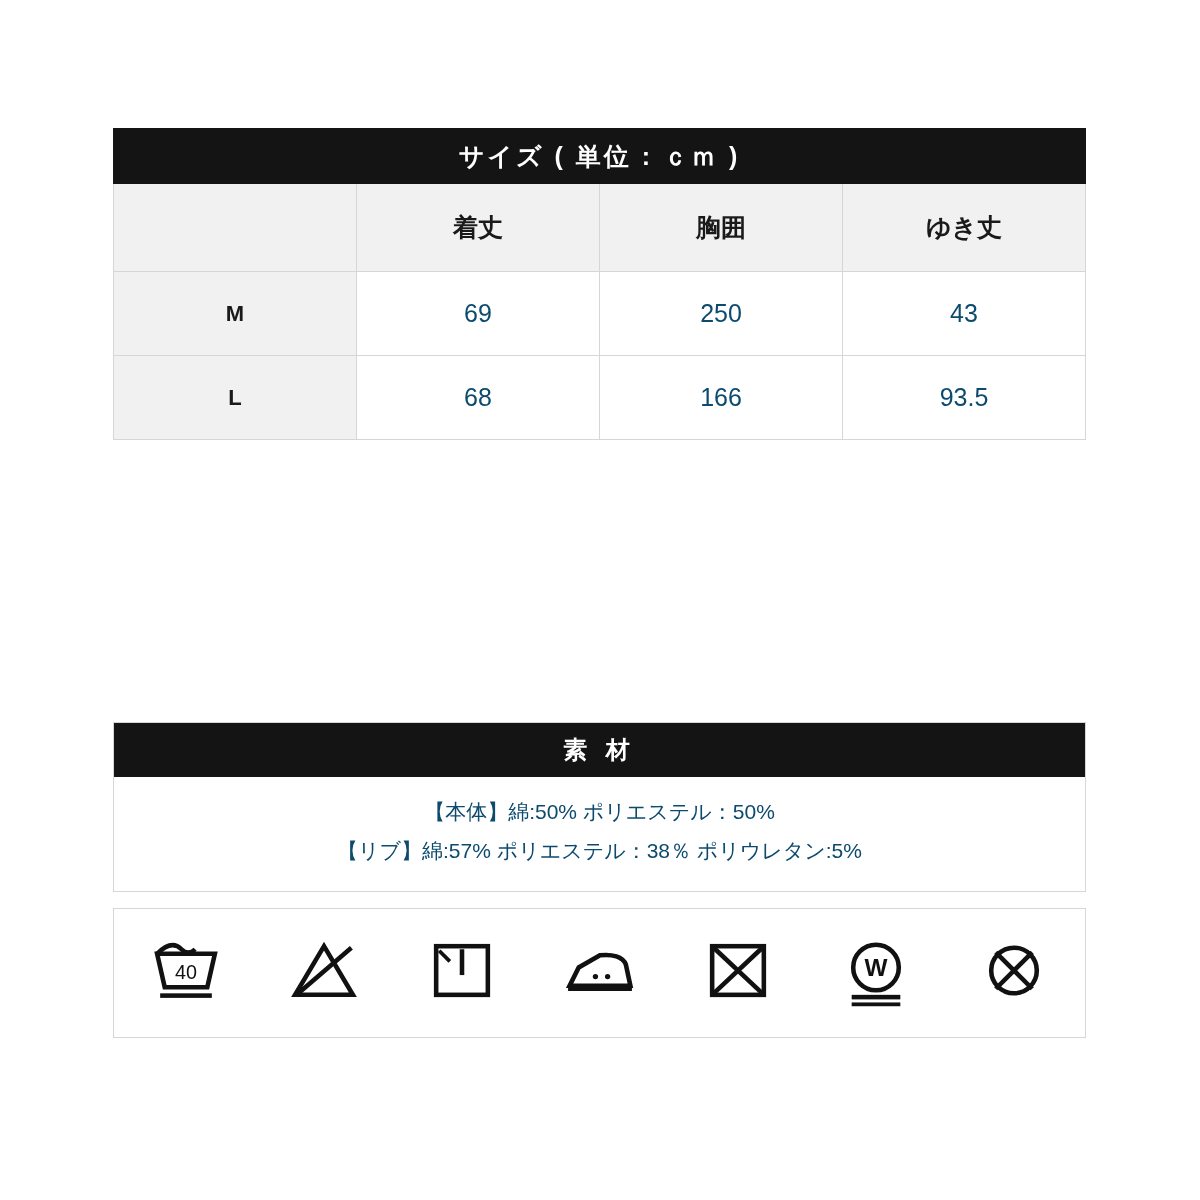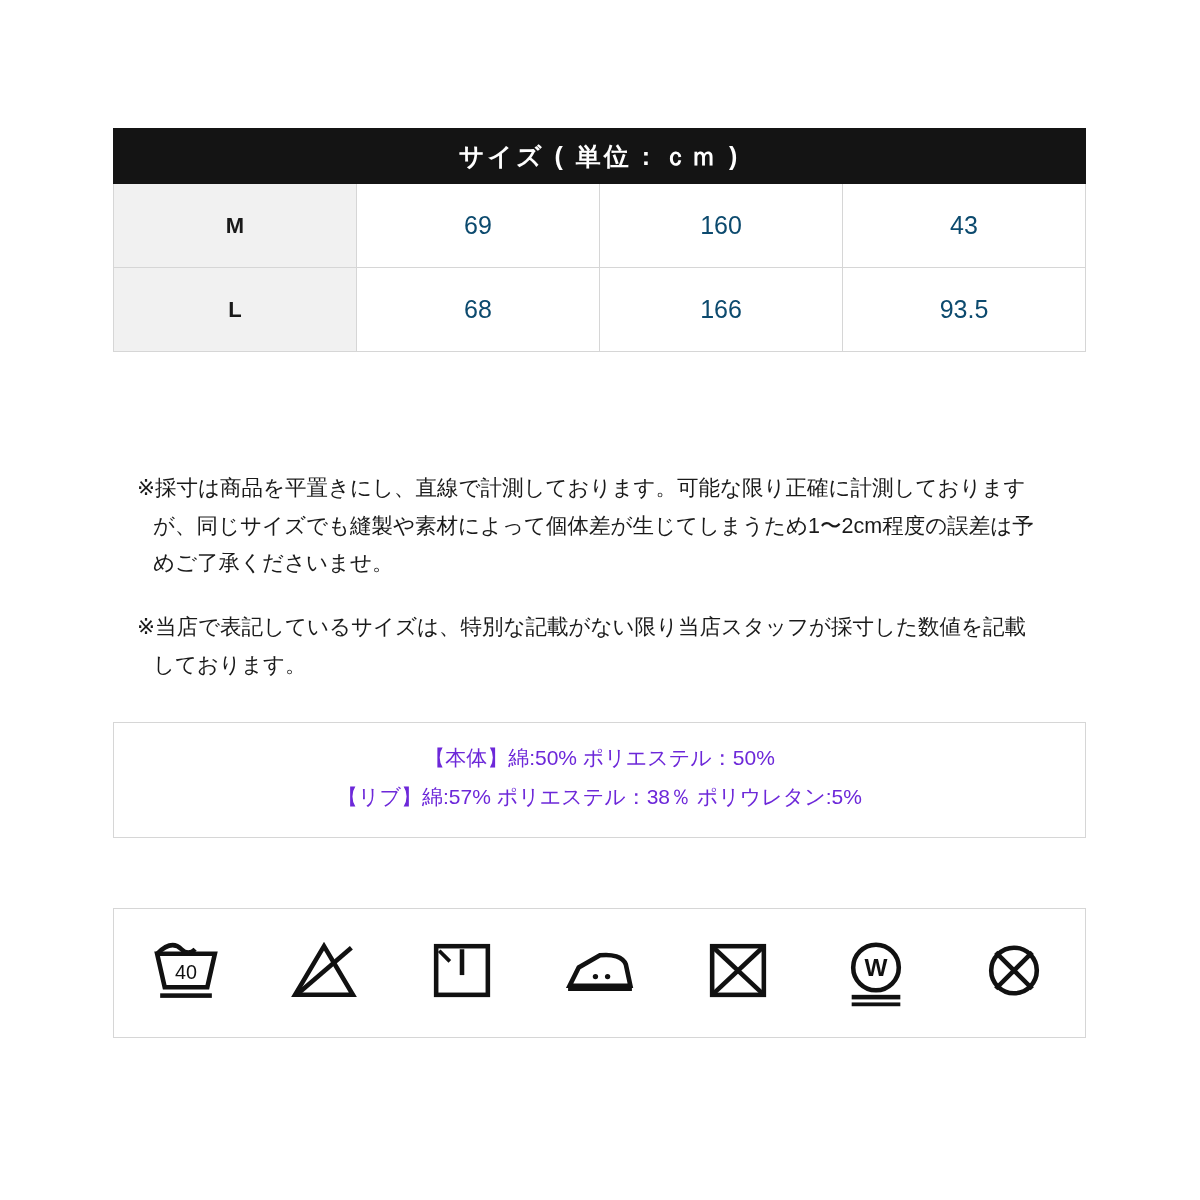--- a/index.html
+++ b/index.html
@@ -100,21 +100,21 @@
     height: 54px;
     line-height: 54px;
   }
   .block-body {
     padding: 16px 0 20px 0;
     text-align: center;
   }
   .mat-line {
     font-size: 21px;
     line-height: 1.85;
-    color: #6d28d9;
+    color: #0c4a6e;
   }
   #material-block { top: 722px; }
   #wash-block { top: 908px; }
 
   .wash-row {
     display: flex;
     justify-content: center;
     align-items: flex-start;
     gap: 54px;
     padding: 22px 0 30px 0;
@@ -126,40 +126,43 @@
 <body>
 
 <div class="page">
 
   <table class="size-table">
     <tbody>
         <tr>
       <td class="tbl-title" colspan="4">サイズ ( 単位 : ｃｍ )</td>
     </tr>
     <tr>
+      <td class="hdr-blank" style="width:124px"></td>
+      <td class="hdr-cell" style="width:283px">着丈</td>
+      <td class="hdr-cell" style="width:283px">胸囲</td>
+      <td class="hdr-cell">ゆき丈</td>
+    </tr>
+    <tr>
       <td class="row-label">M</td>
       <td class="val-cell">69</td>
-      <td class="val-cell">160</td>
+      <td class="val-cell">250</td>
       <td class="val-cell">43</td>
     </tr>
     <tr>
       <td class="row-label">L</td>
       <td class="val-cell">68</td>
       <td class="val-cell">166</td>
       <td class="val-cell">93.5</td>
     </tr>
   </tbody>
     </table>
 
-  <div class="notes">
-    <span class="note">※採寸は商品を平置きにし、直線で計測しております。可能な限り正確に計測しておりますが、同じサイズでも縫製や素材によって個体差が生じてしまうため1〜2cm程度の誤差は予めご了承くださいませ。</span>
-    <span class="note">※当店で表記しているサイズは、特別な記載がない限り当店スタッフが採寸した数値を記載しております。</span>
-  </div>
 
   <div class="block" id="material-block">
+    <div class="block-title">素 材</div>
     <div class="block-body">
       <div class="mat-line">【本体】綿:50% ポリエステル：50%</div>
       <div class="mat-line">【リブ】綿:57% ポリエステル：38％ ポリウレタン:5%</div>
     </div>
   </div>
 
   <div class="block" id="wash-block">
     <div class="wash-row">
 
       <svg class="wash-icon" viewBox="0 0 100 100">

